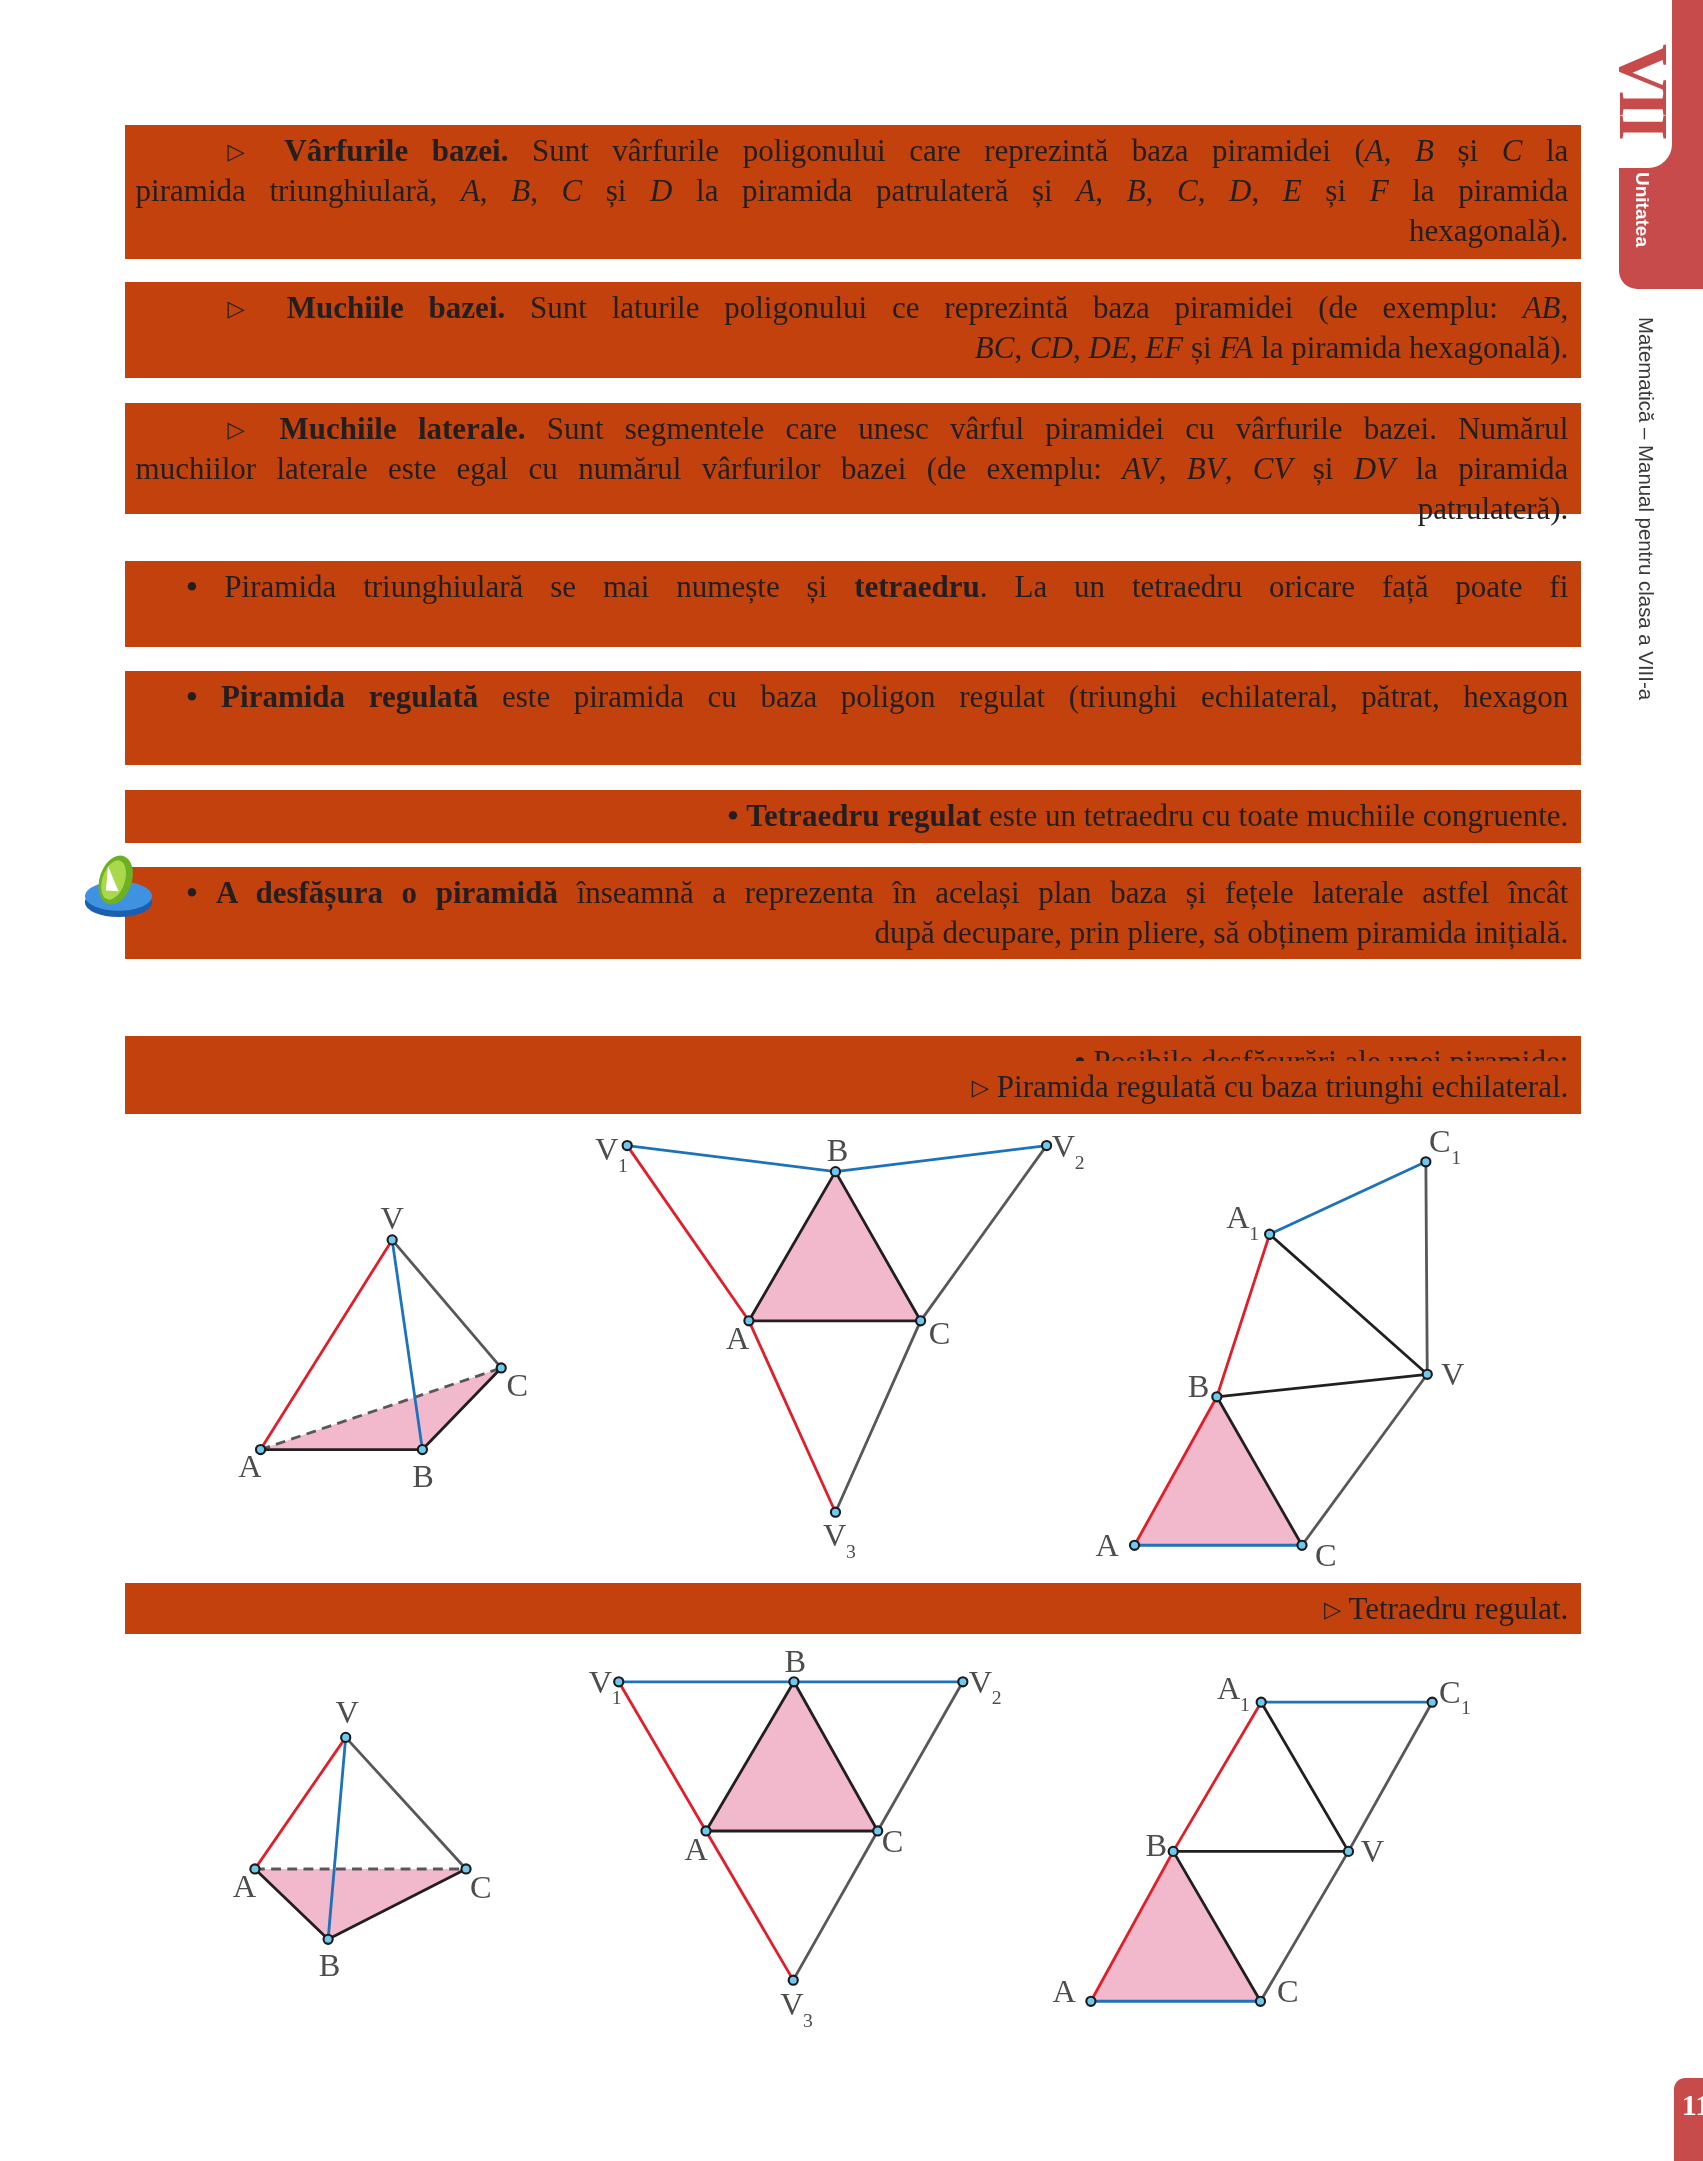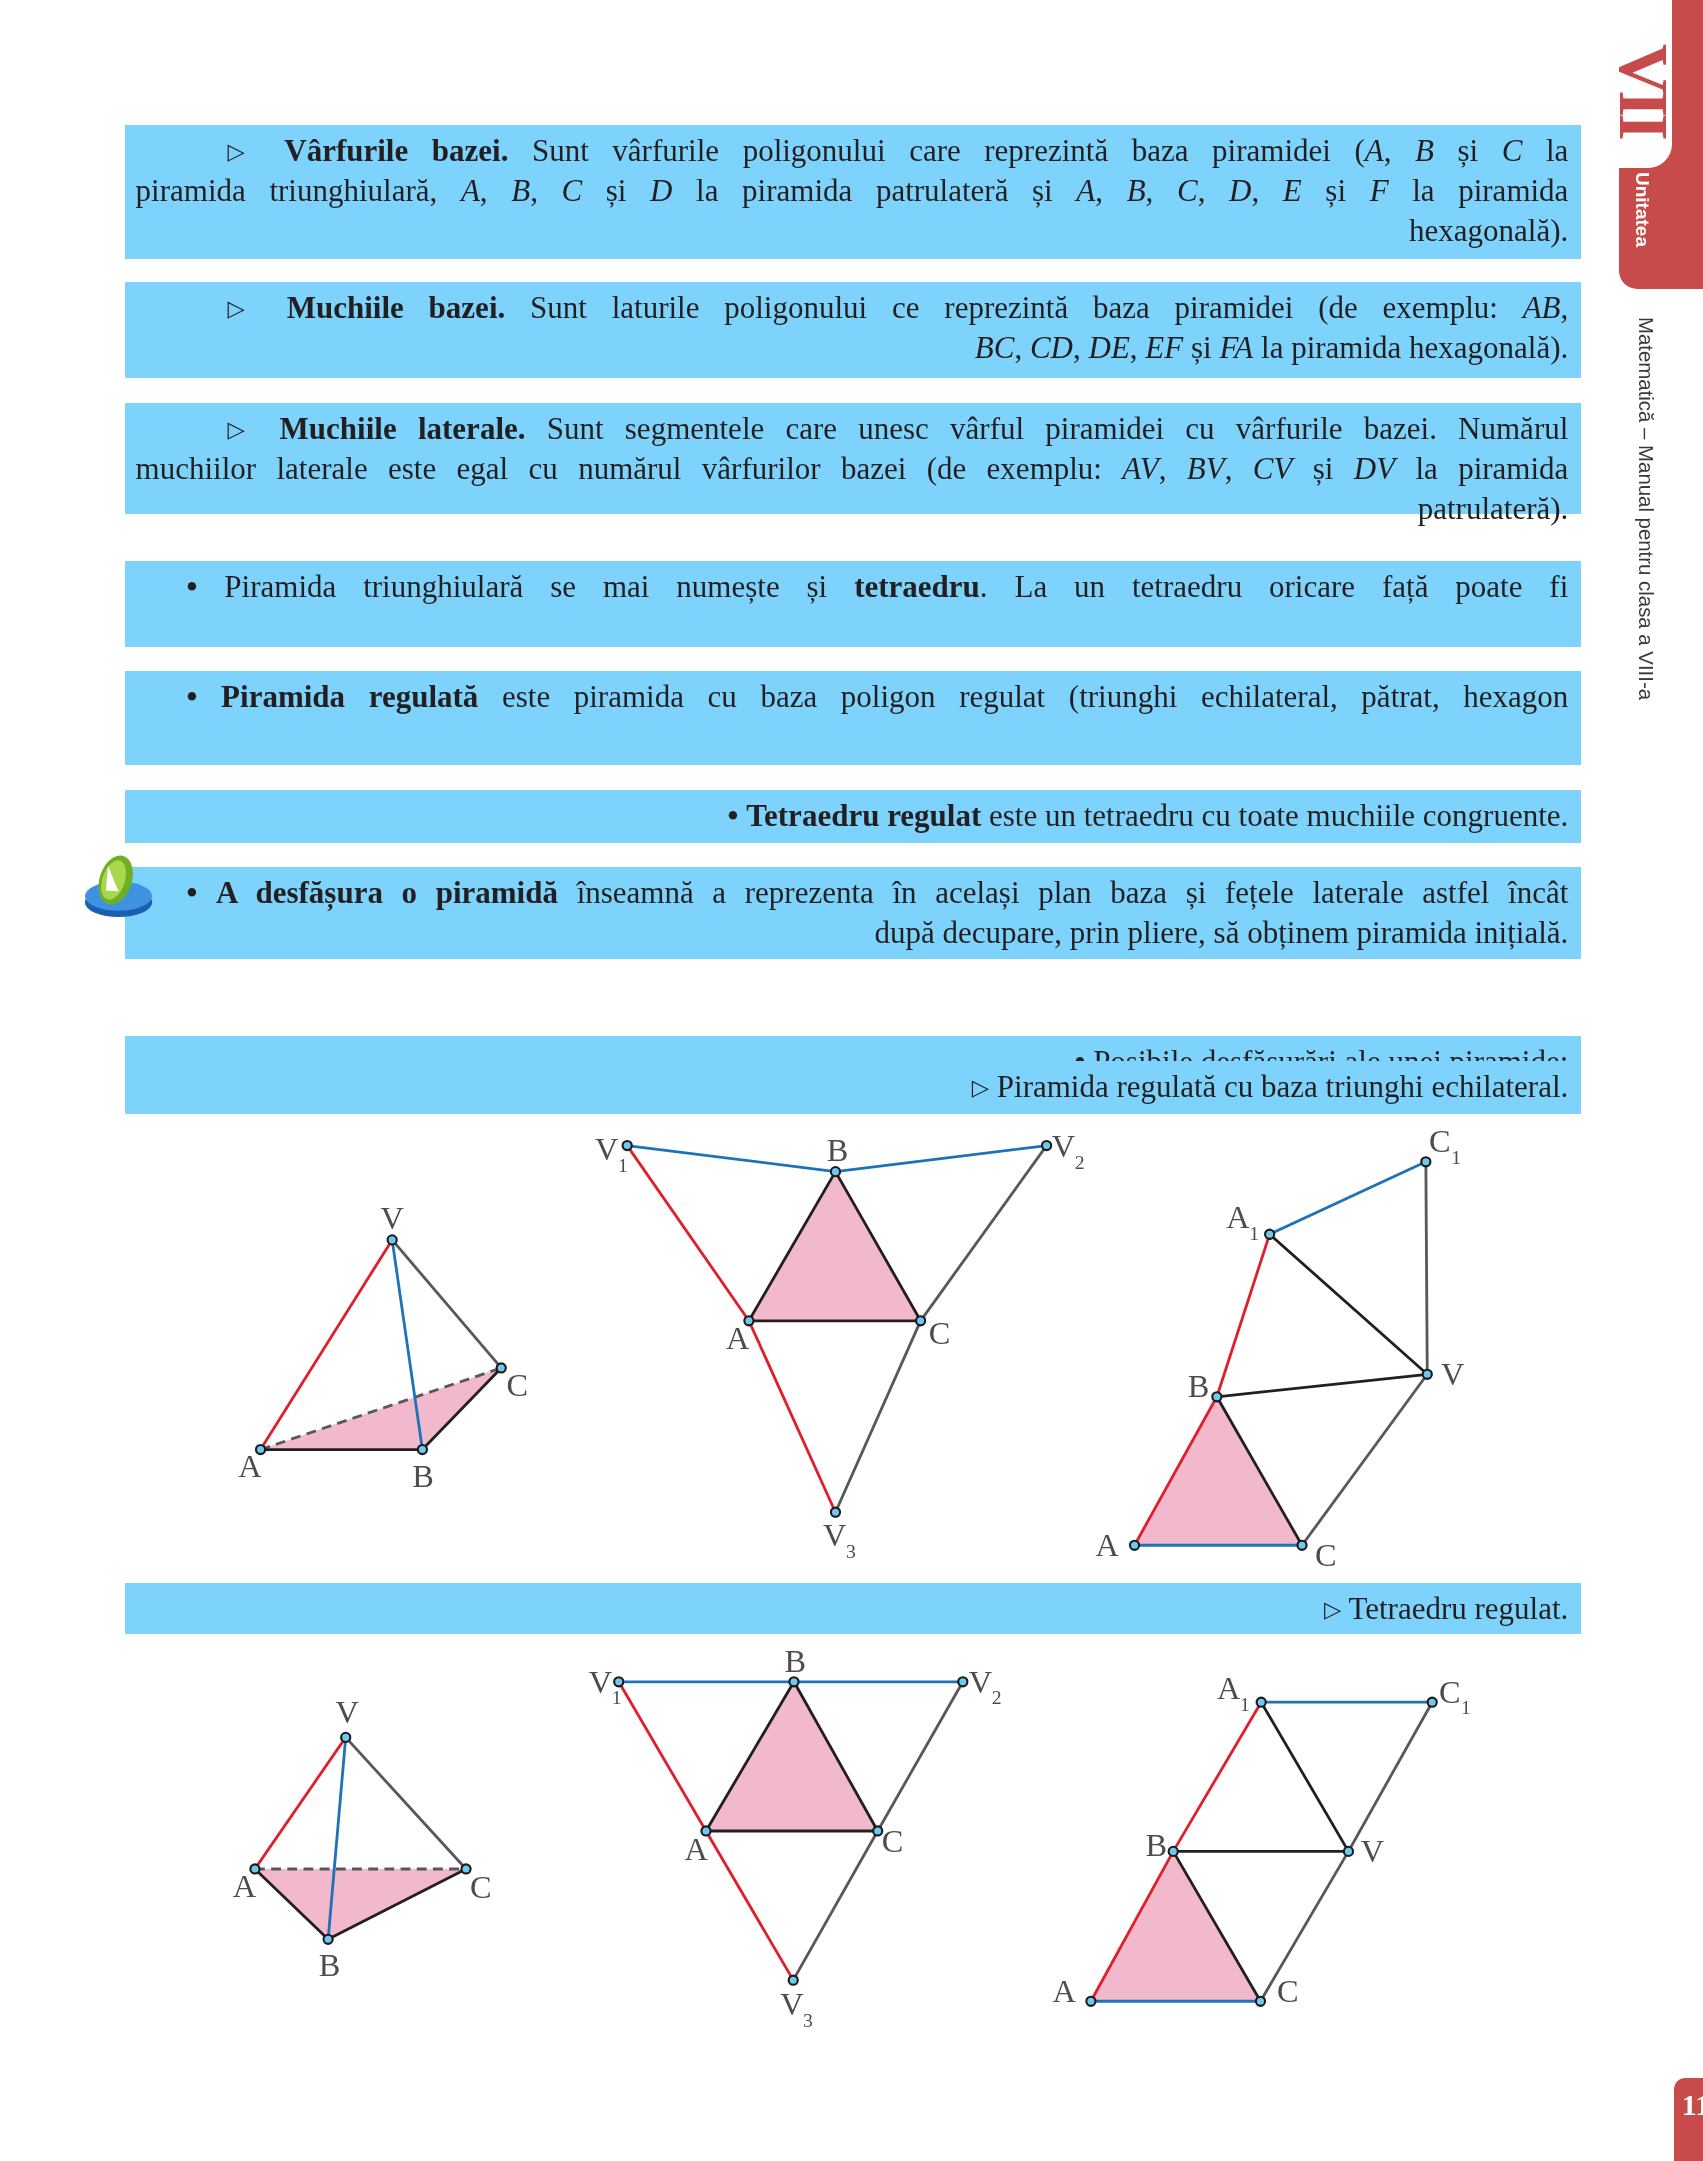--- a/index.html
+++ b/index.html
@@ -3,21 +3,21 @@
 <meta charset="utf-8">
 <style>
   html, body { margin: 0; padding: 0; }
   body {
     width: 1704px; height: 2161px; position: relative; overflow: hidden;
     background: #ffffff; color: #231f20;
     font-family: "Liberation Serif", serif;
   }
   .box {
     position: absolute; left: 125px; width: 1456px;
-    background: #7dd3fc; box-sizing: border-box;
+    background: #c2410c; box-sizing: border-box;
     padding: 6.3px 12.7px 0 10.6px;
   }
   .line { font-size: 31px; line-height: 40px; height: 40px; text-align: right; }
   .line.j { text-align: justify; text-align-last: justify; }
   .lvl2 .line.first { padding-left: 92px; }
   .lvl1 .line.first { padding-left: 51px; }
   .b { font-weight: bold; }
   .i { font-style: italic; }
   .marker.tri { font-family: "DejaVu Sans", sans-serif; font-size: 22.5px; position: relative; top: -2.1px; }
   .marker.dot { font-weight: bold; }

